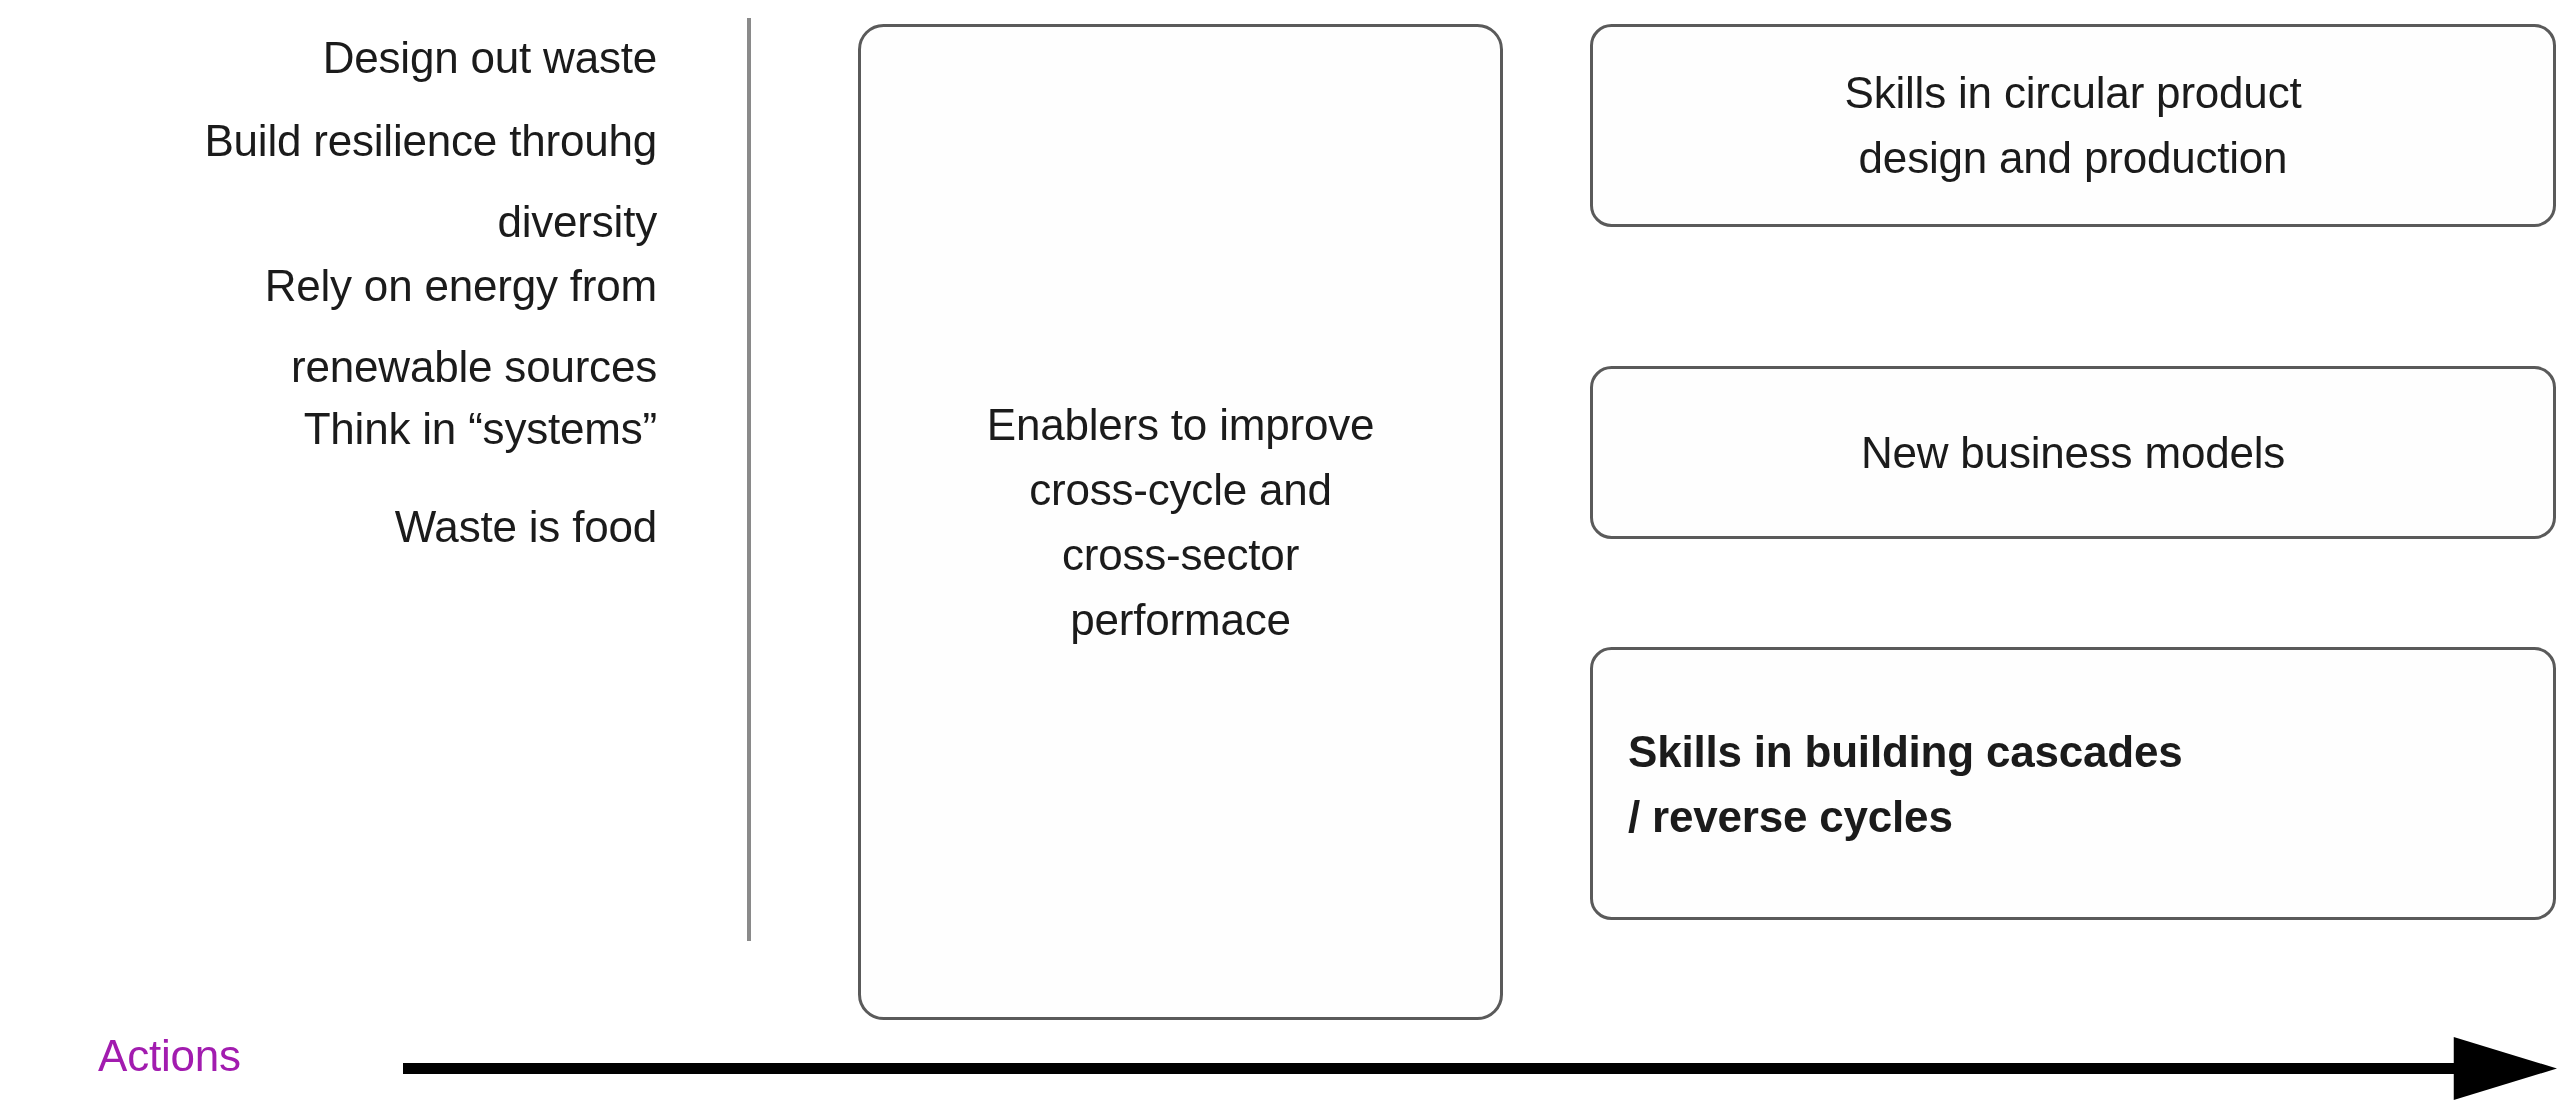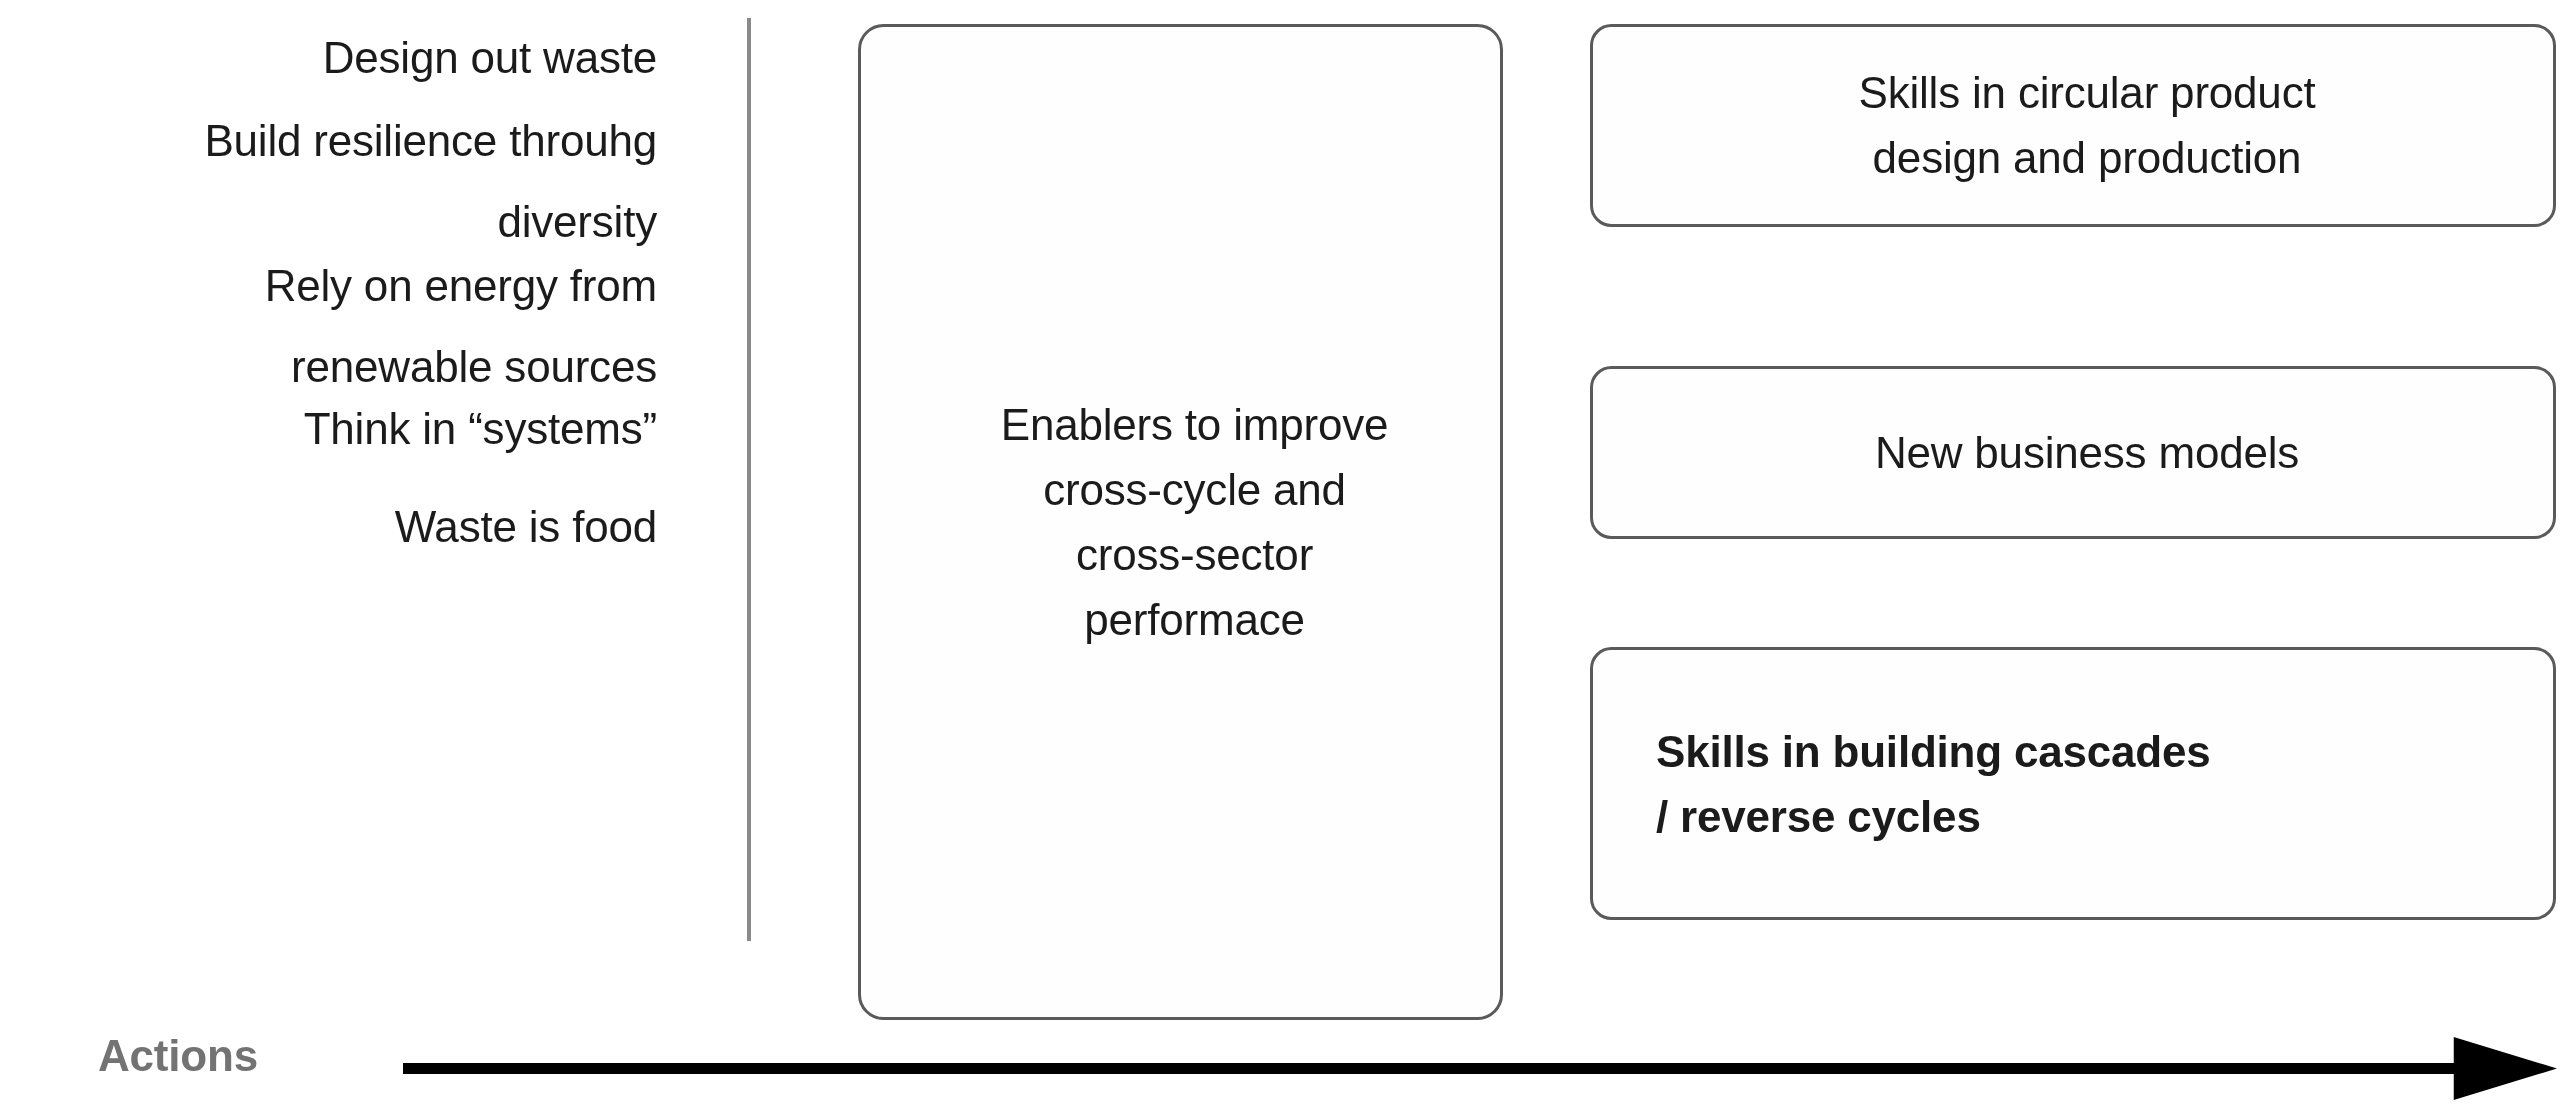--- a/index.html
+++ b/index.html
@@ -67,21 +67,20 @@
     align-items: center;
     justify-content: center;
   }
   .card-text {
     color: #1b1b1b;
     font-size: 44px;
     line-height: 65px;
     letter-spacing: -0.2px;
     white-space: pre-line;
     width: 100%;
-    margin-left: 28px;
   }
 
   
   .center-card {
     left: 858px;
     top: 23.6px;
     width: 645px;
     height: 996px;
     border-radius: 25.6px;
   }
@@ -103,22 +102,22 @@
   }
   .align-center { text-align: center; }
   .align-left   { text-align: left; }
 
   
   .axis-label {
     position: absolute;
     left: 98px;
     top: 1031px;
     font-size: 44px;
-    font-weight: bold;
-    color: #737373;
+    font-weight: normal;
+    color: #a21caf;
     letter-spacing: -0.2px;
   }
   .axis-arrow {
     position: absolute;
     left: 403px;
     top: 1031px;
     width: 2154px;
     height: 75px;
   }
 </style>

